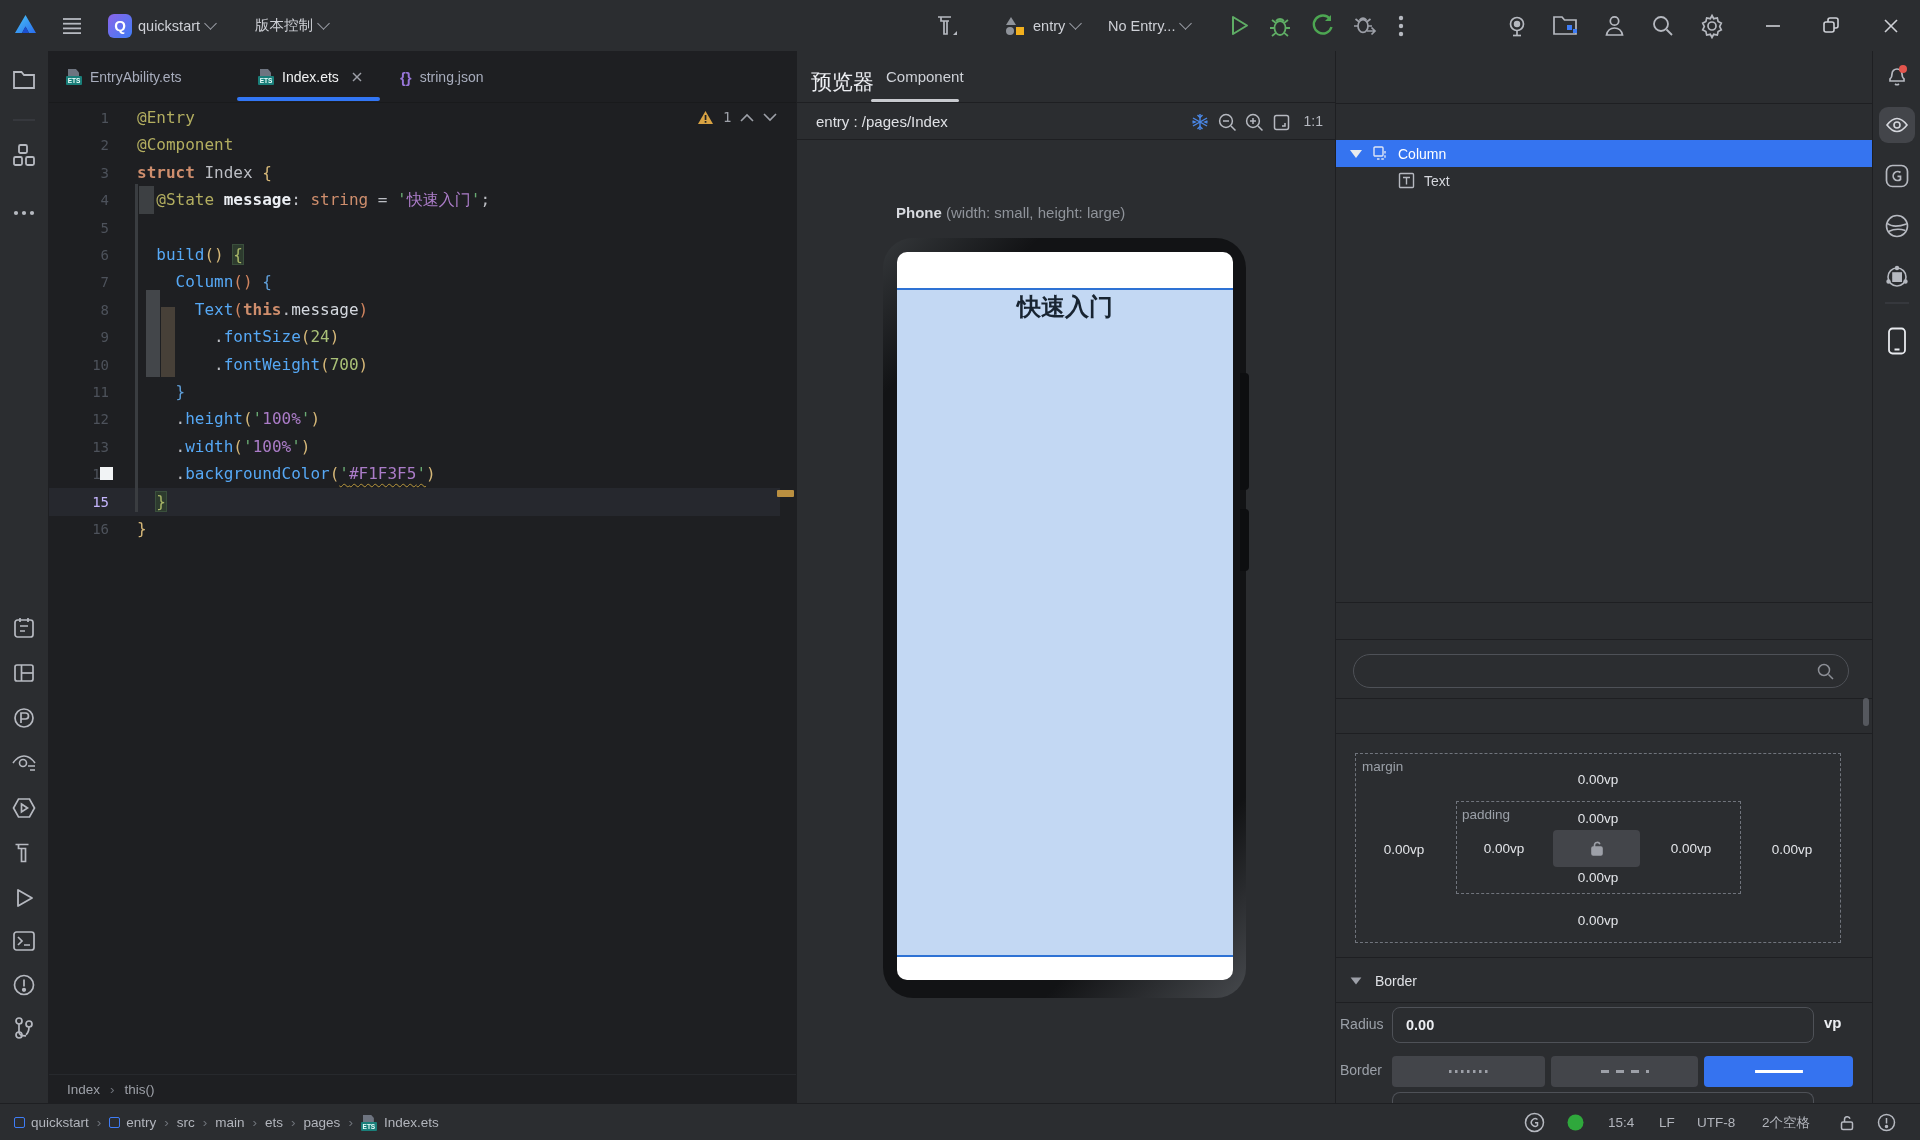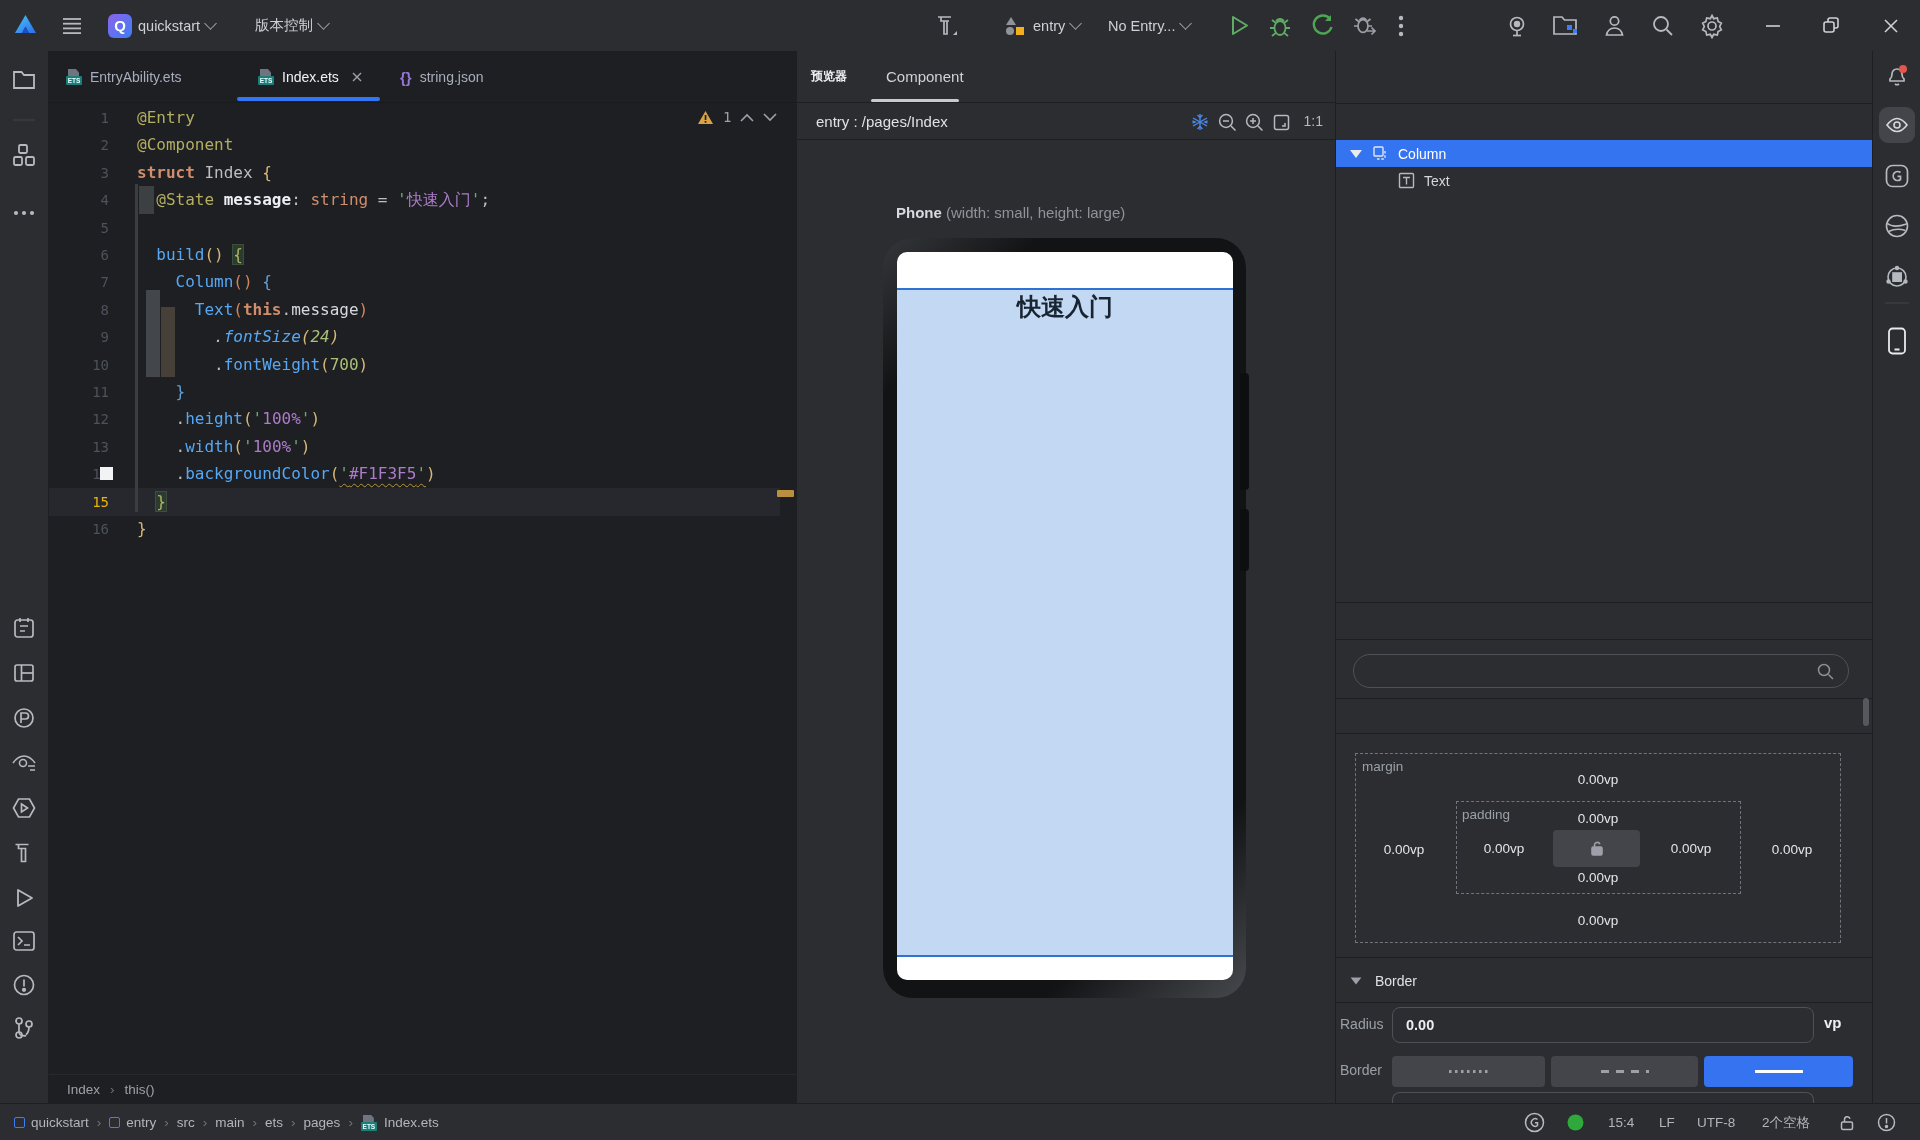--- a/index.html
+++ b/index.html
@@ -382,32 +382,32 @@
           <div class="cl" style="top: 82.2px;"><span class="tok-pl">  </span><span class="tok-ann">@State </span><span class="tok-wb">message</span><span class="tok-pl">: </span><span class="tok-kwo">string</span><span class="tok-pl"> = </span><span class="tok-q">'</span><span class="tok-str">快速入门</span><span class="tok-q">'</span><span class="tok-pl">;</span></div>
           <div class="ln" style="top: 109.6px;">5</div>
           <div class="cl" style="top: 109.6px;"></div>
           <div class="ln" style="top: 137px;">6</div>
           <div class="cl" style="top: 137px;"><span class="tok-pl">  </span><span class="tok-fn">build</span><span class="tok-g">()</span><span class="tok-pl"> </span><span class="tok-gb">{</span></div>
           <div class="ln" style="top: 164.4px;">7</div>
           <div class="cl" style="top: 164.4px;"><span class="tok-pl">    </span><span class="tok-fn">Column</span><span class="tok-o">()</span><span class="tok-pl"> </span><span class="tok-bb">{</span></div>
           <div class="ln" style="top: 191.8px;">8</div>
           <div class="cl" style="top: 191.8px;"><span class="tok-pl">      </span><span class="tok-fn">Text</span><span class="tok-o">(</span><span class="tok-kw">this</span><span class="tok-pl">.</span><span class="tok-w">message</span><span class="tok-o">)</span></div>
           <div class="ln" style="top: 219.2px;">9</div>
-          <div class="cl" style="top: 219.2px; font-style: italic;"><span class="tok-pl">        .</span><span class="tok-fn">fontSize</span><span class="tok-g">(</span><span class="tok-num">24</span><span class="tok-g">)</span></div>
+          <div class="cl" style="top: 219.2px;"><span class="tok-pl">        .</span><span class="tok-fn">fontSize</span><span class="tok-g">(</span><span class="tok-num">24</span><span class="tok-g">)</span></div>
           <div class="ln" style="top: 246.6px;">10</div>
           <div class="cl" style="top: 246.6px;"><span class="tok-pl">        .</span><span class="tok-fn">fontWeight</span><span class="tok-g">(</span><span class="tok-num">700</span><span class="tok-g">)</span></div>
           <div class="ln" style="top: 274px;">11</div>
           <div class="cl" style="top: 274px;"><span class="tok-pl">    </span><span class="tok-bb">}</span></div>
           <div class="ln" style="top: 301.4px;">12</div>
           <div class="cl" style="top: 301.4px;"><span class="tok-pl">    .</span><span class="tok-fn">height</span><span class="tok-g">(</span><span class="tok-q">'</span><span class="tok-str">100%</span><span class="tok-q">'</span><span class="tok-g">)</span></div>
           <div class="ln" style="top: 328.8px;">13</div>
           <div class="cl" style="top: 328.8px;"><span class="tok-pl">    .</span><span class="tok-fn">width</span><span class="tok-g">(</span><span class="tok-q">'</span><span class="tok-str">100%</span><span class="tok-q">'</span><span class="tok-g">)</span></div>
           <div class="ln" style="top: 356.2px;">14</div>
           <div class="cl" style="top: 356.2px;"><span class="tok-pl">    .</span><span class="tok-fn">backgroundColor</span><span class="tok-g">(</span><span class="tok-warn-q">'</span><span class="tok-warn-s">#F1F3F5</span><span class="tok-warn-q">'</span><span class="tok-g">)</span></div>
-          <div class="ln" style="top: 383.6px; color: #eab308;">15</div>
+          <div class="ln" style="top: 383.6px; color: #c4b5fd;">15</div>
           <div class="cl" style="top: 383.6px;"><span class="tok-pl">  </span><span class="tok-gb">}</span></div>
           <div class="ln" style="top: 411px;">16</div>
           <div class="cl" style="top: 411px;"><span class="tok-g">}</span></div>
         </div>
       <div style="position:absolute;left:51px;top:363px;width:13px;height:13px;background:#F1F3F5"></div>
       <div style="position:absolute;left:728px;top:386px;width:17px;height:7px;background:#ba8f40;border-radius:1px"></div>
       <div style="position:absolute;left:648px;top:5px;display:flex;align-items:center;gap:9px">
         <svg width="17" height="15" viewBox="0 0 17 15">
             <path d="M8.5 1 L16 14 H1 Z" fill="#d9a343"></path>
             <rect x="7.7" y="5" width="1.7" height="5" fill="#1e1f22"></rect>
@@ -425,21 +425,21 @@
 
     <div id="breadcrumb">
       <span>Index</span>
       <span style="color:#6f737a">›</span>
       <span>this()</span>
     </div>
   </div>
 
   <div id="preview" class="abs">
     <div id="pv-tabs">
-      <span style="position:absolute;left:14px;top:17px;font-weight:bold;font-size:12px;color:#eceef2">预览器</span>
+      <span style="position:absolute;left:14px;top:17px;font-weight:normal;font-size:21px;color:#eceef2">预览器</span>
       <span style="position:absolute;left:89px;top:17px;font-size:15px;color:#cfd2d8">Component</span>
       <div style="position:absolute;left:74px;top:48px;width:88px;height:3px;border-radius:2px;background:#c8cacf"></div>
     </div>
     <div id="pv-path">
       <span style="margin-left:19px">entry : /pages/Index</span>
       <div style="position:absolute;right:127px;top:9px">
         <svg width="18" height="18" viewBox="0 0 18 18">
             <g stroke="#4a88e8" stroke-width="1.4" fill="none">
               <line x1="9" y1="1" x2="9" y2="17"></line>
               <line x1="2" y1="5" x2="16" y2="13"></line>

